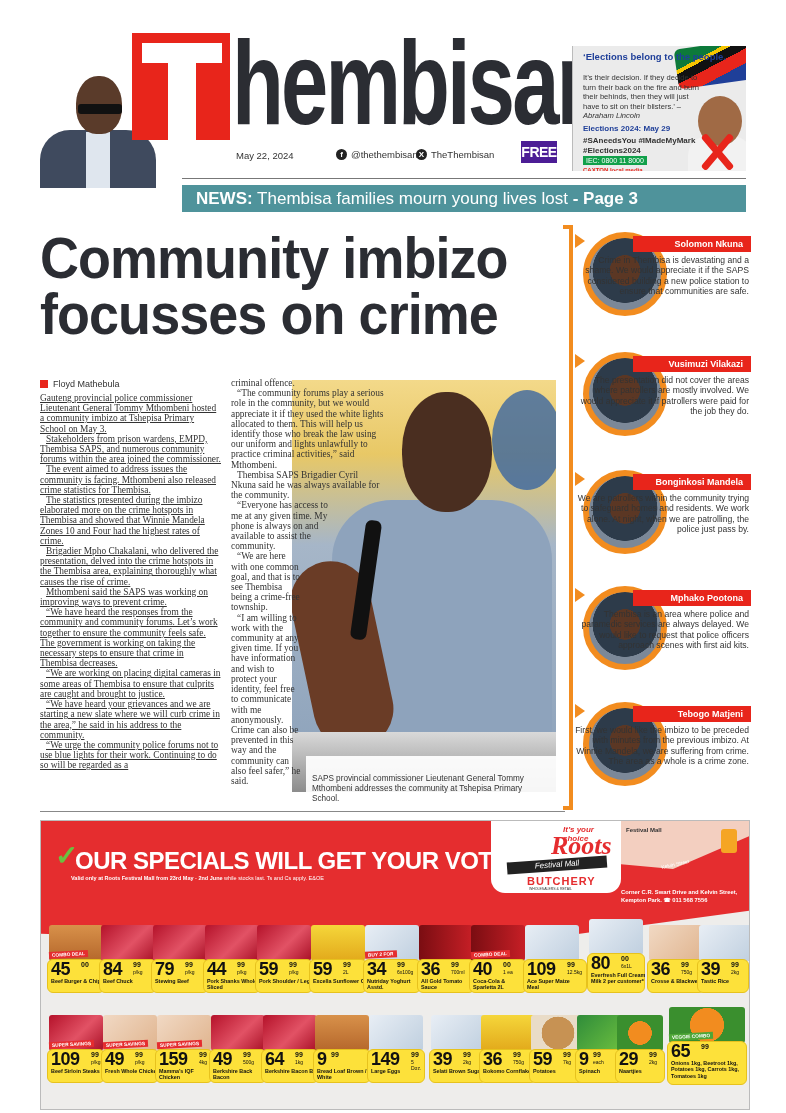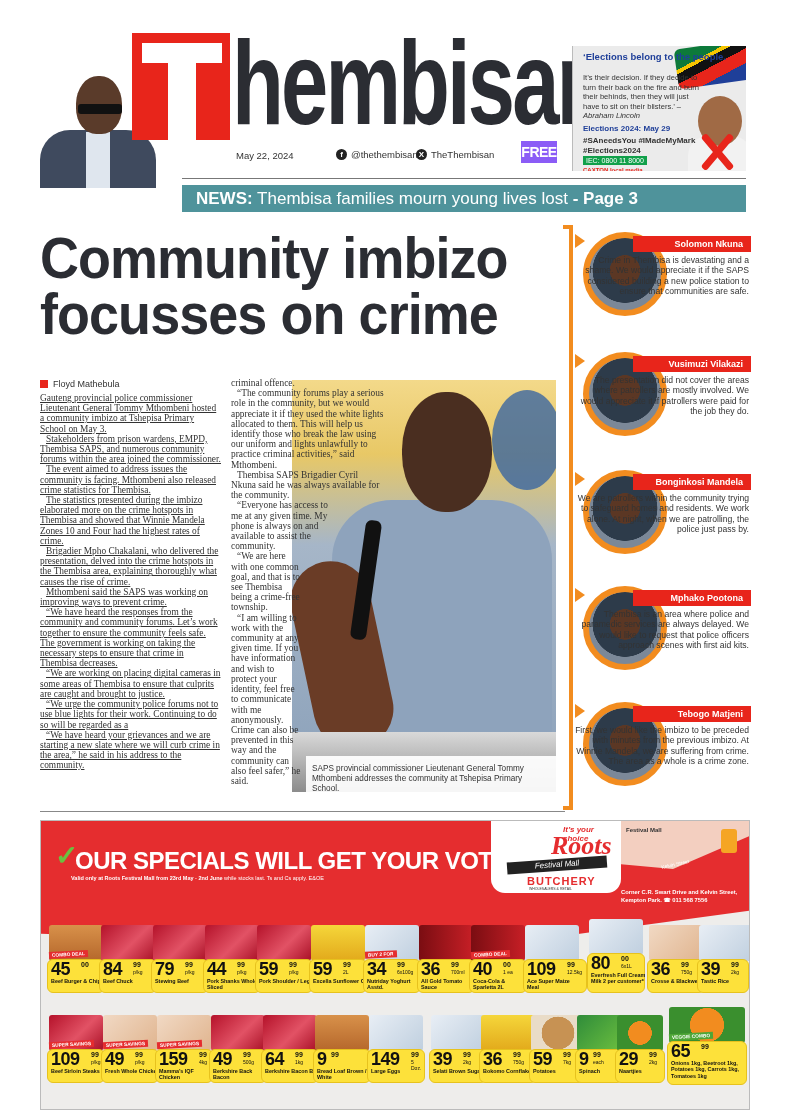--- a/index.html
+++ b/index.html
@@ -12,21 +12,21 @@
   .mast-photo .glasses{position:absolute;left:40px;top:36px;width:44px;height:10px;background:#111;border-radius:3px;}
   .mast-photo .suit{position:absolute;left:2px;top:62px;width:116px;height:60px;background:#3f4a5e;border-radius:30px 30px 0 0;}
   .mast-photo .shirt{position:absolute;left:48px;top:64px;width:24px;height:56px;background:#dfe6ee;}
   .logo-t{position:absolute;left:132px;top:33px;width:98px;height:107px;background:#e8251b;}
   .logo-t .tbar{position:absolute;left:10px;top:10px;width:80px;height:20px;background:#fff;}
   .logo-t .tstem{position:absolute;left:36px;top:28px;width:28px;height:79px;background:#fff;}
   .logo-rest{position:absolute;left:232px;top:24px;font-family:"Liberation Sans Narrow","Liberation Sans",sans-serif;font-weight:700;font-size:118px;line-height:118px;color:#2b2d33;letter-spacing:-4px;transform:scaleX(0.72);transform-origin:left top;}
   .mast-date{position:absolute;left:236px;top:150px;font-size:9.5px;color:#333;}
   .social{position:absolute;top:149px;font-size:9.5px;color:#333;display:flex;align-items:center;gap:4px;}
   .social .ic{width:11px;height:11px;border-radius:50%;background:#222;color:#fff;font-size:8px;font-weight:700;display:flex;align-items:center;justify-content:center;}
-  .free{position:absolute;left:521px;top:141px;width:36px;height:22px;background:#8b5cf6;color:#fff;font-weight:700;font-size:14px;display:flex;align-items:center;justify-content:center;letter-spacing:-0.5px;}
+  .free{position:absolute;left:521px;top:141px;width:36px;height:22px;background:#4c1d95;color:#fff;font-weight:700;font-size:14px;display:flex;align-items:center;justify-content:center;letter-spacing:-0.5px;}
   .mast-rule{position:absolute;left:182px;top:178px;width:564px;height:1px;background:#777;}
 
   
   .elect{position:absolute;left:572px;top:46px;width:174px;height:125px;background:#ebebeb;border-left:1px solid #bbb;overflow:hidden;}
   .elect .flag{position:absolute;right:-10px;top:-2px;width:80px;height:40px;background:linear-gradient(160deg,#0d7a3a 0 30%,#f5c500 30% 36%,#111 36% 50%,#e8251b 50% 70%,#1f3f99 70%);transform:rotate(-8deg);border-radius:6px;}
   .elect .person{position:absolute;right:4px;top:50px;width:44px;height:50px;border-radius:50%;background:#a06a45;}
   .elect .body{position:absolute;right:-6px;top:90px;width:64px;height:40px;background:#f2f2f2;border-radius:20px 20px 0 0;}
   .elect .xmark{position:absolute;right:4px;top:88px;width:50px;height:36px;}
   .elect .xmark::before,.elect .xmark::after{content:"";position:absolute;left:22px;top:-4px;width:7px;height:44px;background:#e8251b;border-radius:3px;}
   .elect .xmark::before{transform:rotate(40deg);} .elect .xmark::after{transform:rotate(-40deg);}
@@ -55,21 +55,21 @@
   .col2{left:231px;top:378px;width:158px;}
   .col2 p{margin:0;}
   .narrow{width:70px;}
   .photo{position:absolute;left:292px;top:380px;width:264px;height:412px;background:linear-gradient(180deg,#f3d98a 0,#e8c866 18%,#a6b6c8 40%,#8aa0b9 100%);overflow:hidden;}
   .photo .uni{position:absolute;left:40px;top:120px;width:220px;height:300px;background:#8ea3bc;border-radius:60px 60px 0 0;}
   .photo .head{position:absolute;left:110px;top:12px;width:90px;height:120px;border-radius:48%;background:#4a2e20;}
   .photo .emblem{position:absolute;left:200px;top:10px;width:70px;height:100px;border-radius:50%;background:#2f5fa3;opacity:.75;}
   .photo .mic{position:absolute;left:66px;top:140px;width:16px;height:120px;background:#111;border-radius:6px;transform:rotate(8deg);}
   .photo .arm{position:absolute;left:10px;top:180px;width:80px;height:190px;background:#6a3c26;border-radius:40px;transform:rotate(-12deg);}
   .photo .strip{position:absolute;left:0;bottom:0;width:264px;height:60px;background:linear-gradient(180deg,#d9d9d9,#8c8c8c);}
-  .caption{position:absolute;left:306px;top:756px;width:250px;background:rgba(255,255,255,.92);font-size:8.2px;line-height:10px;color:#333;padding:8px 6px;}
+  .caption{position:absolute;left:306px;top:756px;width:250px;background:rgba(255,255,255,.92);font-size:8.2px;line-height:10px;color:#333;padding:18px 6px;}
   .art-rule{position:absolute;left:40px;top:811px;width:525px;height:1px;background:#888;}
 
   
   .qframe{position:absolute;left:563px;top:225px;width:10px;height:585px;border-right:4px solid #f28c1f;border-top:4px solid #f28c1f;border-bottom:4px solid #f28c1f;}
   .qitem{position:absolute;left:573px;width:178px;}
   .qitem .tri{position:absolute;left:2px;top:6px;width:0;height:0;border-top:7px solid transparent;border-bottom:7px solid transparent;border-left:10px solid #f28c1f;}
   .qitem .name{position:absolute;left:60px;top:8px;width:118px;height:16px;background:#e8251b;color:#fff;font-size:9px;font-weight:700;text-align:right;padding-right:8px;line-height:16px;font-family:"Liberation Sans Narrow","Liberation Sans",sans-serif;}
   .qitem .circ{position:absolute;left:10px;top:4px;width:84px;height:84px;border-radius:50%;border:6px solid #f28c1f;background:radial-gradient(circle at 50% 45%,#5b3724 0 28%,#2d3b4a 29% 60%,#7b8898 61%);}
   .qitem .txt{position:absolute;left:0;top:27px;width:176px;font-size:8.6px;line-height:10.4px;color:#333;text-align:right;}
 
@@ -166,22 +166,22 @@
 
 <div class="col col1">
   <p class="first">Gauteng provincial police commissioner Lieutenant General Tommy Mthombeni hosted a community imbizo at Tshepisa Primary School on May 3.</p>
   <p>Stakeholders from prison wardens, EMPD, Thembisa SAPS, and numerous community forums within the area joined the commissioner.</p>
   <p>The event aimed to address issues the community is facing. Mthombeni also released crime statistics for Thembisa.</p>
   <p>The statistics presented during the imbizo elaborated more on the crime hotspots in Thembisa and showed that Winnie Mandela Zones 10 and Four had the highest rates of crime.</p>
   <p>Brigadier Mpho Chakalani, who delivered the presentation, delved into the crime hotspots in the Thembisa area, explaining thoroughly what causes the rise of crime.</p>
   <p>Mthombeni said the SAPS was working on improving ways to prevent crime.</p>
   <p>“We have heard the responses from the community and community forums. Let’s work together to ensure the community feels safe. The government is working on taking the necessary steps to ensure that crime in Thembisa decreases.</p>
   <p>“We are working on placing digital cameras in some areas of Thembisa to ensure that culprits are caught and brought to justice.</p>
+  <p>“We have heard your grievances and we are starting a new slate where we will curb crime in the area,” he said in his address to the community.</p>
   <p>“We urge the community police forums not to use blue lights for their work. Continuing to do so will be regarded as a</p>
-  <p>“We have heard your grievances and we are starting a new slate where we will curb crime in the area,” he said in his address to the community.</p>
 </div>
 
 <div class="photo">
   <div class="emblem"></div>
     <div class="uni"></div>
     <div class="head"></div>
     <div class="arm"></div>
     <div class="mic"></div>
     <div class="strip"></div>
 </div>

